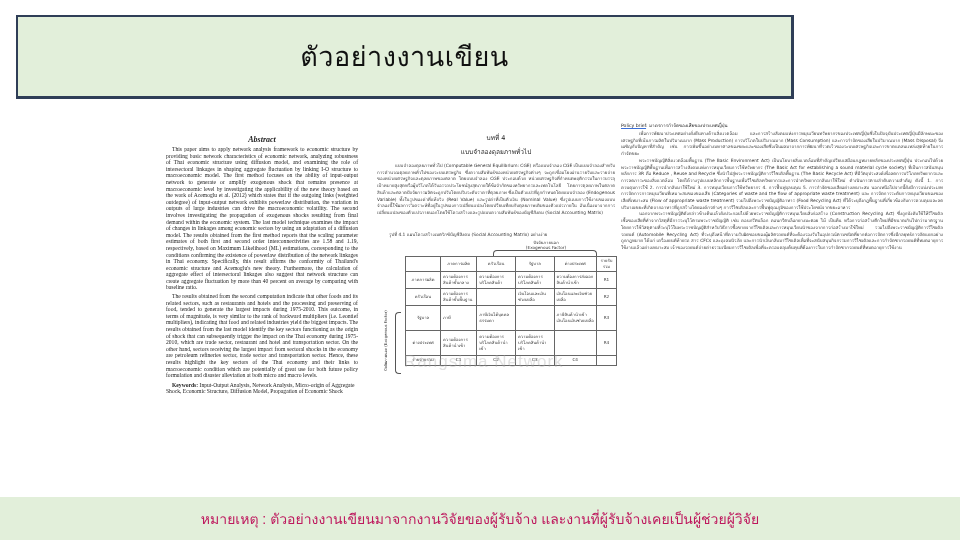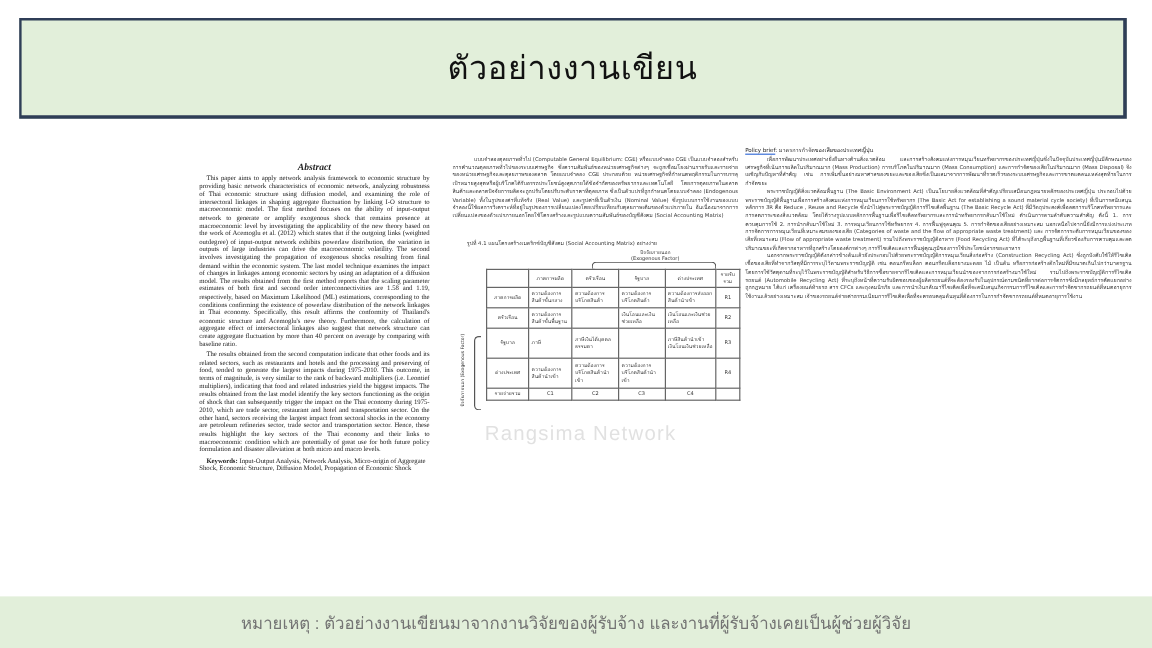--- a/index.html
+++ b/index.html
@@ -56,42 +56,44 @@
 
   .pol-title { font-size: 4.6px; color: #222; margin-bottom: 2px; }
   .pol-title .ul { text-decoration: underline; text-decoration-color: #3a6fd8; }
   .pol-body { font-size: 4.4px; line-height: 6.7px; color: #333; text-align: justify; }
   .pol-body p { margin: 0; text-indent: 18px; }
 
   .footer-box {
     position: absolute; left: 0; top: 497px; width: 960px; height: 43px; background: #e2efda;
     display: flex; align-items: center; justify-content: center;
   }
-  .footer-text { font-family: "Liberation Sans", sans-serif; font-size: 14px; color: #737373; }
+  .footer-text { font-family: "Liberation Sans", sans-serif; font-size: 14px; color: #be185d; }
 </style>
 </head>
 <body>
 
-<div class="header-box" style="width:923px;">
+<div class="header-box" style="width:778px;">
   <span class="header-title">ตัวอย่างงานเขียน</span>
 </div>
 
 <div class="page col-abstract">
   <div class="abs-title">Abstract</div>
   <div class="abs-text">
     <p>This paper aims to apply network analysis framework to economic structure by providing basic network characteristics of economic network, analyzing robustness of Thai economic structure using diffusion model, and examining the role of intersectoral linkages in shaping aggregate fluctuation by linking I-O structure to macroeconomic model. The first method focuses on the ability of input-output network to generate or amplify exogenous shock that remains presence at macroeconomic level by investigating the applicability of the new theory based on the work of Acemoglu et al. (2012) which states that if the outgoing links (weighted outdegree) of input-output network exhibits powerlaw distribution, the variation in outputs of large industries can drive the macroeconomic volatility. The second involves investigating the propagation of exogenous shocks resulting from final demand within the economic system. The last model technique examines the impact of changes in linkages among economic sectors by using an adaptation of a diffusion model. The results obtained from the first method reports that the scaling parameter estimates of both first and second order interconnectivities are 1.58 and 1.19, respectively, based on Maximum Likelihood (ML) estimations, corresponding to the conditions confirming the existence of powerlaw distribution of the network linkages in Thai economy. Specifically, this result affirms the conformity of Thailand's economic structure and Acemoglu's new theory. Furthermore, the calculation of aggregate effect of intersectoral linkages also suggest that network structure can create aggregate fluctuation by more than 40 percent on average by comparing with baseline ratio.</p>
     <p>The results obtained from the second computation indicate that other foods and its related sectors, such as restaurants and hotels and the processing and preserving of food, tended to generate the largest impacts during 1975-2010. This outcome, in terms of magnitude, is very similar to the rank of backward multipliers (i.e. Leontief multipliers), indicating that food and related industries yield the biggest impacts. The results obtained from the last model identify the key sectors functioning as the origin of shock that can subsequently trigger the impact on the Thai economy during 1975-2010, which are trade sector, restaurant and hotel and transportation sector. On the other hand, sectors receiving the largest impact from sectoral shocks in the economy are petroleum refineries sector, trade sector and transportation sector. Hence, these results highlight the key sectors of the Thai economy and their links to macroeconomic condition which are potentially of great use for both future policy formulation and disaster alleviation at both micro and macro levels.</p>
   </div>
   <div class="abs-kw">
     <b>Keywords:</b>
     <span>Input-Output Analysis, Network Analysis, Micro-origin of Aggregate Shock, Economic Structure, Diffusion Model, Propagation of Economic Shock</span>
   </div>
 </div>
 
 <div class="page col-chapter">
+  <div class="ch-num">บทที่ 4</div>
+  <div class="ch-th">แบบจำลองดุลยภาพทั่วไป</div>
   <div class="ch-body">
     <p>แบบจำลองดุลยภาพทั่วไป (Computable General Equilibrium: CGE) หรือแบบจำลอง CGE เป็นแบบจำลองสำหรับการคำนวณดุลยภาพทั่วไปของระบบเศรษฐกิจ ซึ่งความสัมพันธ์ของหน่วยเศรษฐกิจต่างๆ จะถูกเชื่อมโยงผ่านรายรับและรายจ่ายของหน่วยเศรษฐกิจและดุลยภาพของตลาด โดยแบบจำลอง CGE ประกอบด้วย หน่วยเศรษฐกิจที่กำหนดพฤติกรรมในการบรรลุเป้าหมายสูงสุดหรือผู้บริโภคได้รับอรรถประโยชน์สูงสุดภายใต้ข้อจำกัดของทรัพยากรและเทคโนโลยี โดยการดุลยภาพในตลาดสินค้าและตลาดปัจจัยการผลิตจะถูกปรับโดยปรับระดับราคาที่ดุลยภาพ ซึ่งเป็นตัวแปรที่ถูกกำหนดโดยแบบจำลอง (Endogenous Variable) ทั้งในรูปของค่าที่แท้จริง (Real Value) และรูปค่าที่เป็นตัวเงิน (Nominal Value) ซึ่งรูปแบบการใช้งานของแบบจำลองนี้ใช้ผลการวิเคราะห์ที่อยู่ในรูปของการเปลี่ยนแปลงโดยเปรียบเทียบกับดุลยภาพเดิมของตัวแปรภายใน อันเนื่องมาจากการเปลี่ยนแปลงของตัวแปรภายนอกโดยใช้โครงสร้างและรูปแบบความสัมพันธ์ของบัญชีสังคม (Social Accounting Matrix)</p>
   </div>
   <div class="tbl-cap">รูปที่ 4.1 แผนโครงสร้างเมตริกซ์บัญชีสังคม (Social Accounting Matrix) อย่างง่าย</div>
   <div class="exo-label">
     <div>ปัจจัยภายนอก</div>
     <div>(Exogenous Factor)</div>
   </div>
   <div class="brace-top"></div>
   <div class="sam-wrap">

